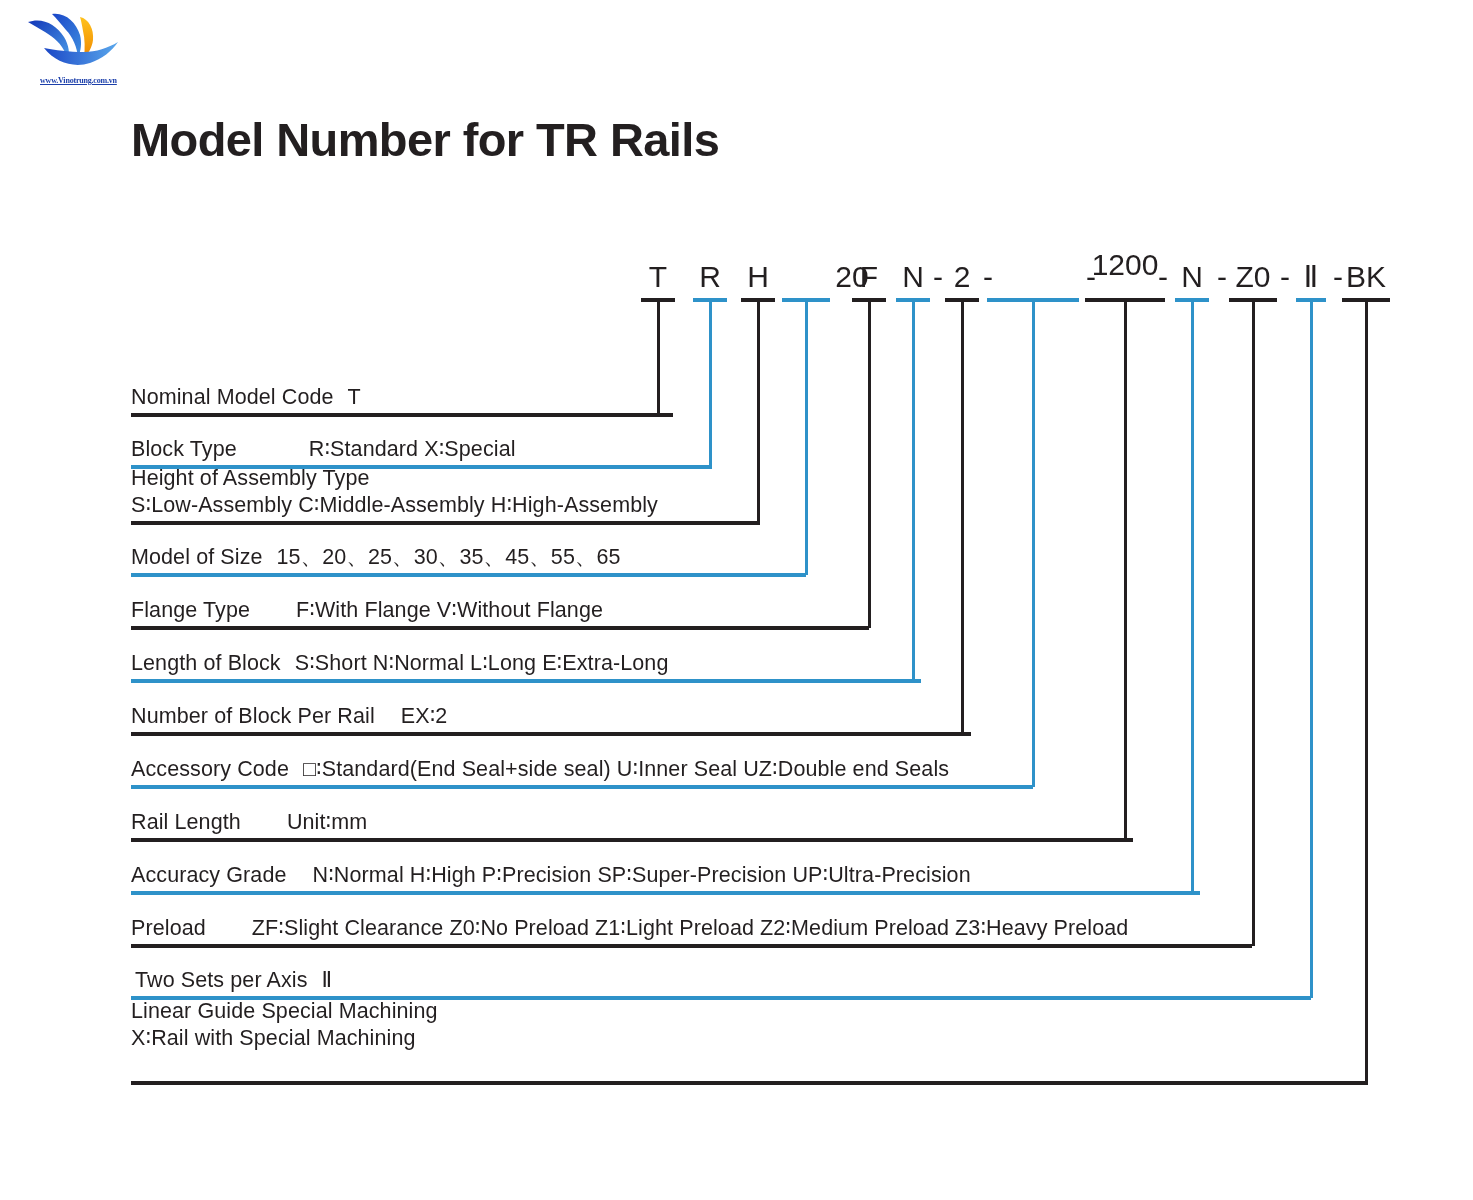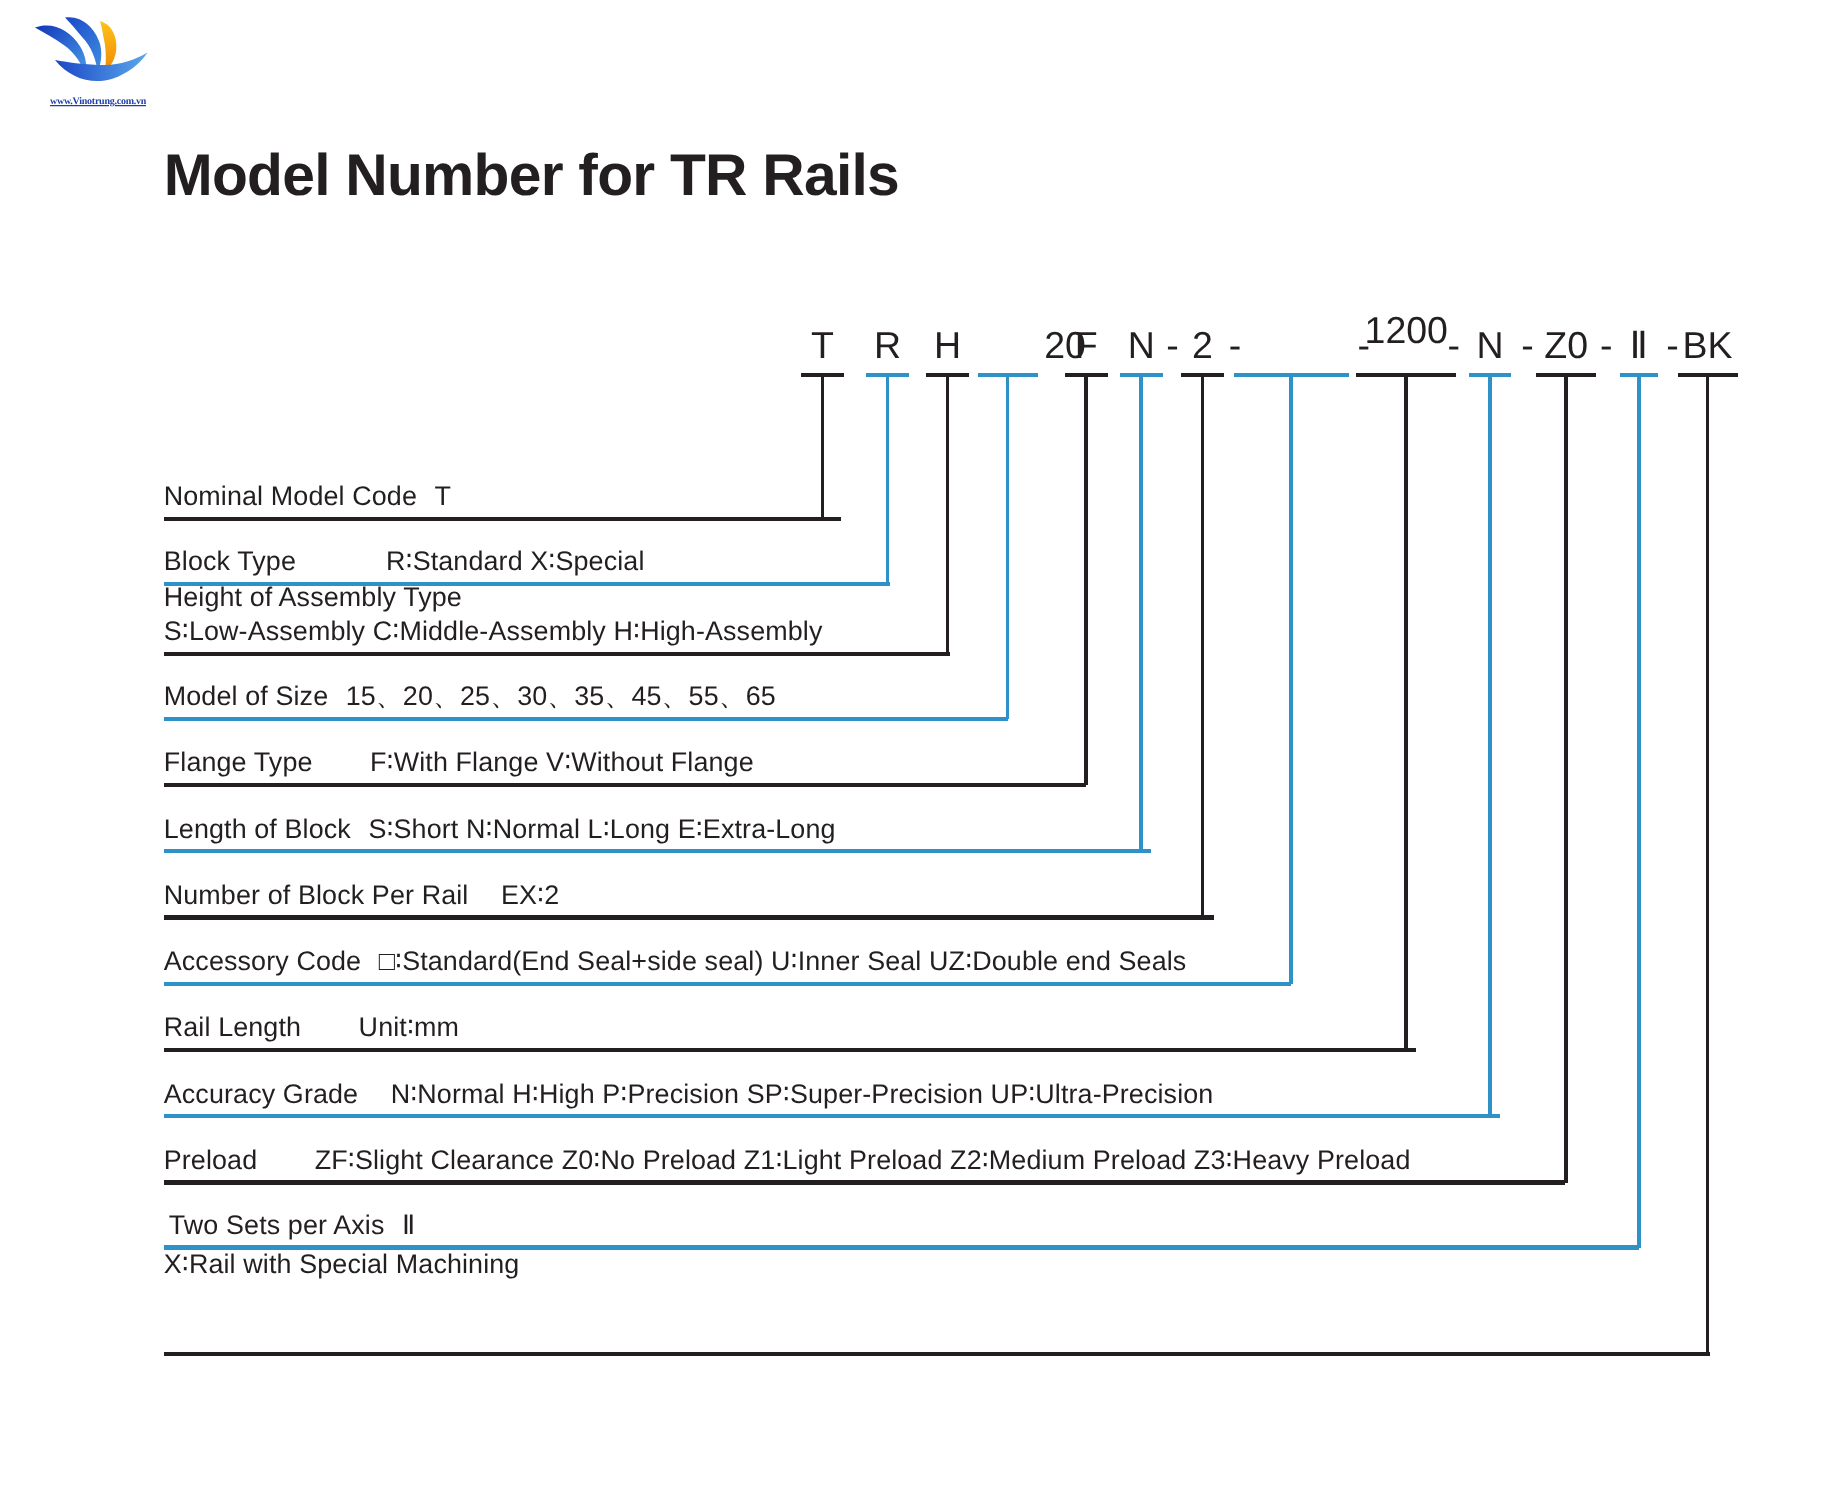--- a/index.html
+++ b/index.html
@@ -185,17 +185,18 @@
       <div class="lbl" style="left: 131px; top: 862px;">
         <div><span>Accuracy Grade</span><span class="gap g2"></span><span>N∶Normal  H∶High  P∶Precision  SP∶Super-Precision  UP∶Ultra-Precision</span></div>
       </div>
       <div class="lbl" style="left: 131px; top: 915px;">
         <div><span>Preload</span><span class="gap g3"></span><span>ZF∶Slight Clearance  Z0∶No Preload  Z1∶Light Preload  Z2∶Medium Preload  Z3∶Heavy Preload</span></div>
       </div>
       <div class="lbl" style="left: 135px; top: 967px;">
         <div><span>Two Sets per Axis</span><span class="gap g1"></span><span>Ⅱ</span></div>
       </div>
       <div class="lbl" style="left: 131px; top: 998px;">
+        <div><span>Linear Guide Special Machining</span></div>
         <div><span>X∶Rail with Special Machining</span></div>
       </div>
     </div>
 
 </div>
 
 </body></html>

